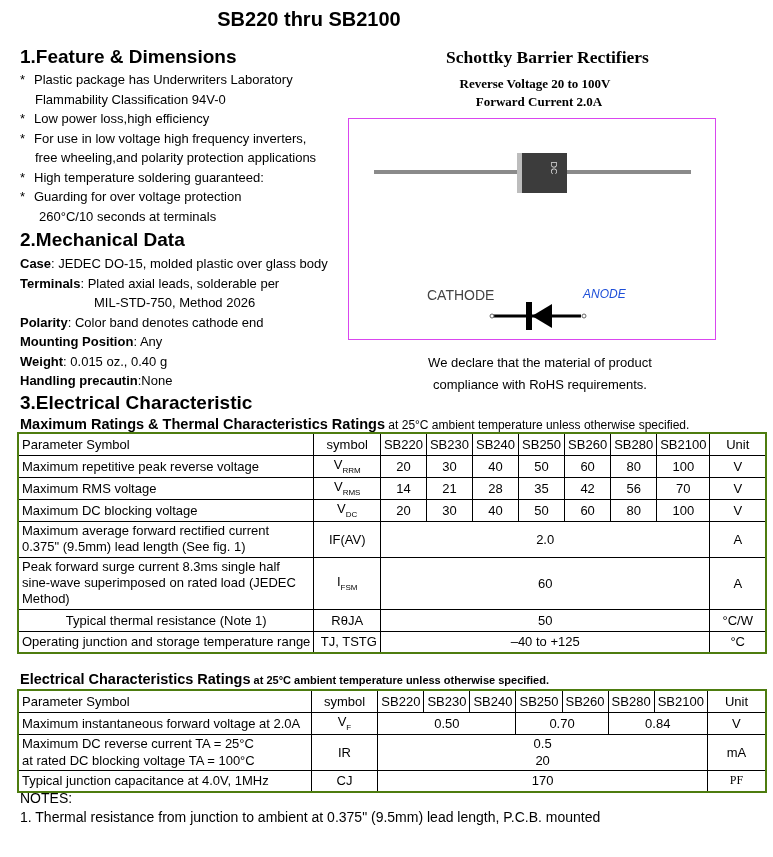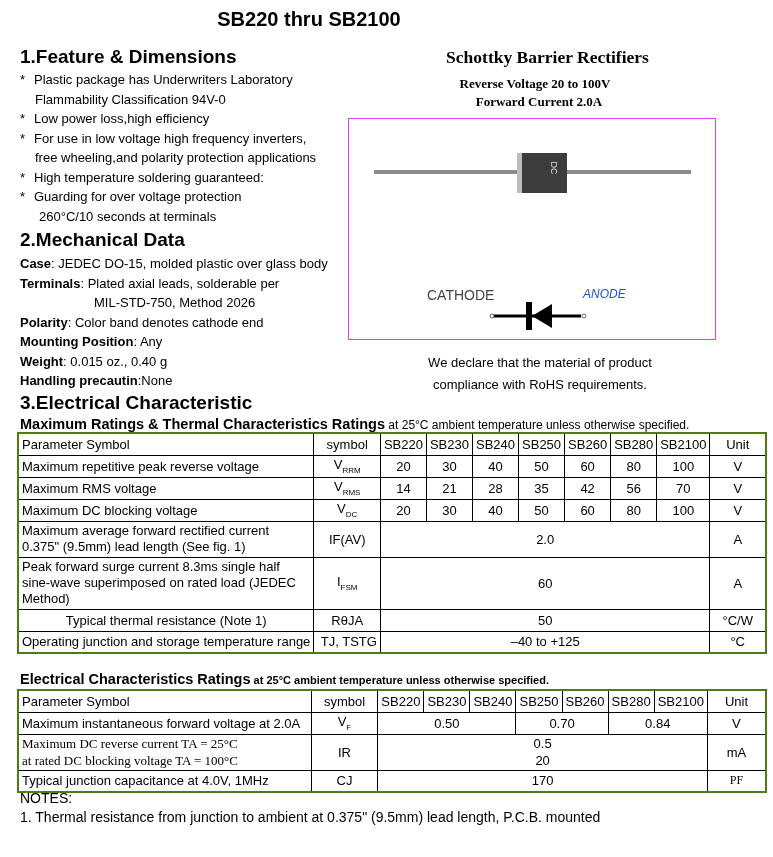--- a/index.html
+++ b/index.html
@@ -198,21 +198,21 @@
   </tr>
   <tr>
     <td>Maximum instantaneous forward voltage at 2.0A</td>
     <td class="c"><span>V</span><sub>F</sub></td>
     <td class="c" colspan="3">0.50</td>
     <td class="c" colspan="2">0.70</td>
     <td class="c" colspan="2">0.84</td>
     <td class="c">V</td>
   </tr>
   <tr>
-    <td style="height:36px;line-height:17px;font-family:Liberation Serif, serif;">
+    <td style="height:36px;line-height:17px;">
           <div>Maximum DC reverse current TA = 25°C</div>
           <div>at rated DC blocking voltage TA = 100°C</div>
         </td>
     <td class="c">IR</td>
     <td class="c" colspan="7" style="line-height:17px;">
           <div>0.5</div>
           <div>20</div>
         </td>
     <td class="c">mA</td>
   </tr>

